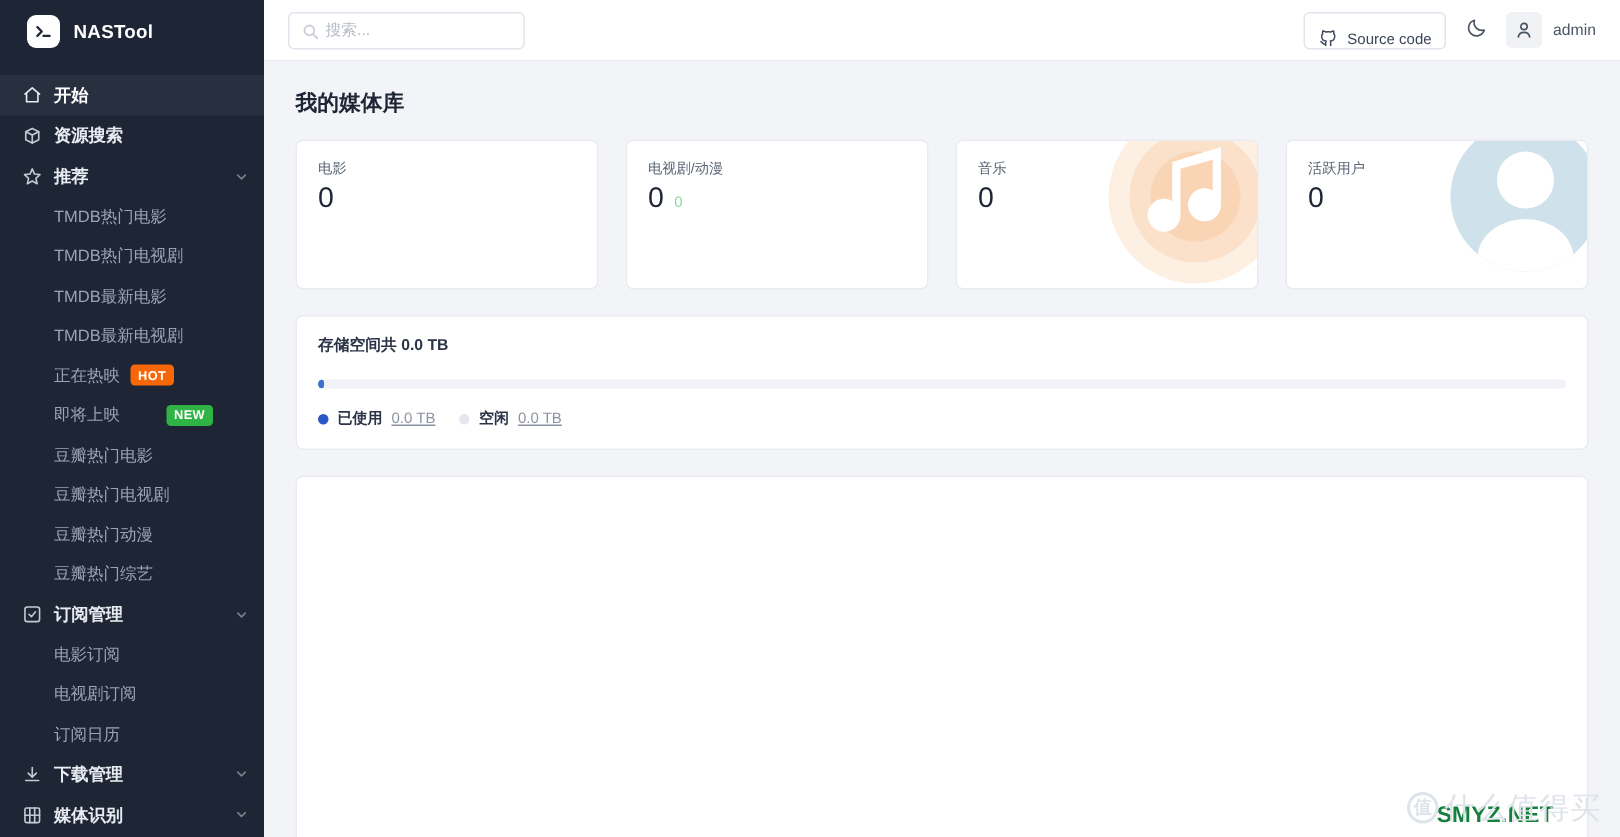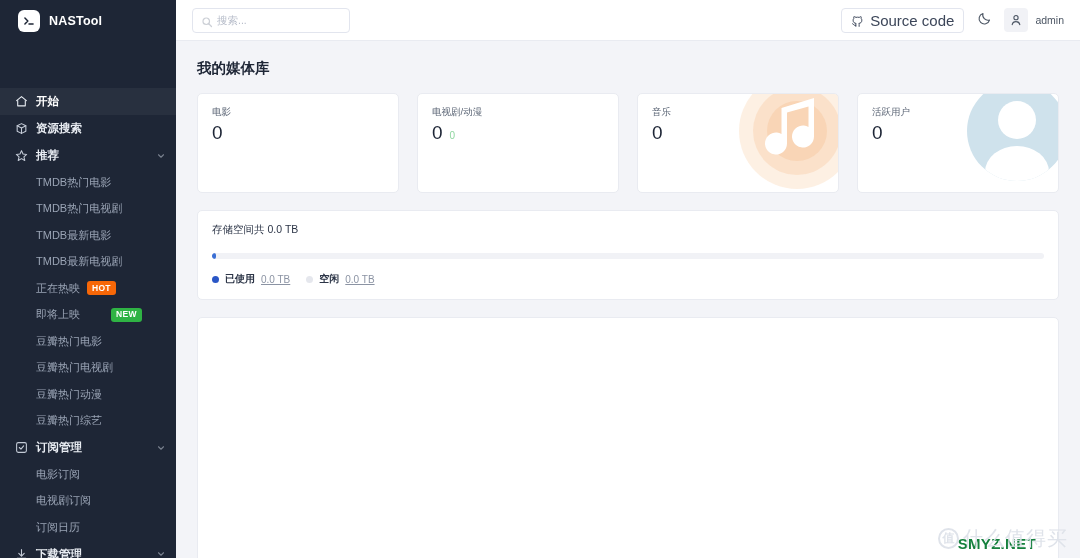--- a/index.html
+++ b/index.html
@@ -29,21 +29,21 @@
   .brand-logo svg { display: block; }
   .brand-name {
     color: #ffffff; font-size: 12.5px; font-weight: bold; letter-spacing: .2px;
   }
   .nav { padding-top: 8px; }
   .nav-item {
     display: flex; align-items: center; height: 27px;
     padding: 0 10px 0 14px; gap: 8px;
     color: #c3cad6; font-size: 11.5px; position: relative;
   }
-  .nav-item.active { background: #28303f; color: #ffffff; margin-top: 38px; }
+  .nav-item.active { background: #28303f; color: #ffffff; }
   .nav-item .ico { width: 14px; height: 14px; flex: 0 0 14px; display: flex; align-items: center; justify-content: center; }
   .nav-item .ico svg { display: block; }
   .nav-label { flex: 1 1 auto; white-space: nowrap; }
   .nav-item.top .nav-label { font-weight: bold; color: #e8ecf2; }
   .nav-item.active .nav-label { color: #ffffff; }
   .chev { width: 10px; height: 10px; opacity: .55; flex: 0 0 10px; }
   .chev svg { display: block; }
   .nav-sub {
     display: flex; align-items: center; height: 26.5px;
     padding-left: 36px; gap: 7px;
@@ -70,24 +70,24 @@
     background: #ffffff;
   }
   .search-box .s-ico { width: 12px; height: 12px; flex: 0 0 12px; opacity: .5; }
   .search-input {
     border: none; outline: none; font-size: 10.5px; color: #4b5563;
     font-family: inherit; width: 100%; background: transparent;
   }
   .search-input::placeholder { color: #b6bcc9; }
   .topbar-right { margin-left: auto; display: flex; align-items: center; gap: 7px; }
   .src-btn {
-    display: flex; align-items: center; gap: 6px;
+    display: flex; align-items: flex-end; gap: 6px;
     border: 1px solid #e2e5ee; border-radius: 4px;
     height: 25px; padding: 0 9px; background: #ffffff;
-    font-size: 15px; color: #3c4659; cursor: pointer;
+    font-size: 10px; color: #3c4659; cursor: pointer;
     font-family: inherit;
   }
   .src-btn .g-ico { width: 13px; height: 13px; flex: 0 0 13px; }
   .icon-btn {
     width: 26px; height: 26px; border-radius: 4px; background: transparent;
     display: flex; align-items: center; justify-content: center;
     border: none; cursor: pointer;
   }
   .user-chip { display: flex; align-items: center; gap: 7px; cursor: pointer; }
   .user-av {
@@ -110,21 +110,21 @@
     font-size: 19px; color: #1e2636; margin-top: 3px; position: relative; z-index: 2;
     display: flex; align-items: baseline; gap: 7px;
   }
   .card-sub { font-size: 10px; color: #8fd6a0; }
   .deco { position: absolute; top: -22px; right: -18px; z-index: 1; }
 
   .storage {
     margin-top: 17px; background: #ffffff; border: 1px solid #e9ebf1;
     border-radius: 5px; padding: 12px 14px 13px 14px;
   }
-  .storage-title { font-size: 10.5px; color: #2c3547; font-weight: normal; }
+  .storage-title { font-size: 10.5px; color: #2c3547; font-weight: bold; }
   .bar {
     margin-top: 16px; height: 6px; border-radius: 3px; background: #f1f2f6;
     overflow: hidden; position: relative;
   }
   .bar-fill { height: 6px; background: #3b6fd4; border-radius: 3px; width: 0.45%; }
   .legend { margin-top: 13px; display: flex; align-items: center; gap: 16px; }
   .legend-item { display: flex; align-items: center; gap: 6px; }
   .dot { width: 7px; height: 7px; border-radius: 50%; flex: 0 0 7px; }
   .dot.used { background: #2a56c6; }
   .dot.free { background: #e5e7ed; }

